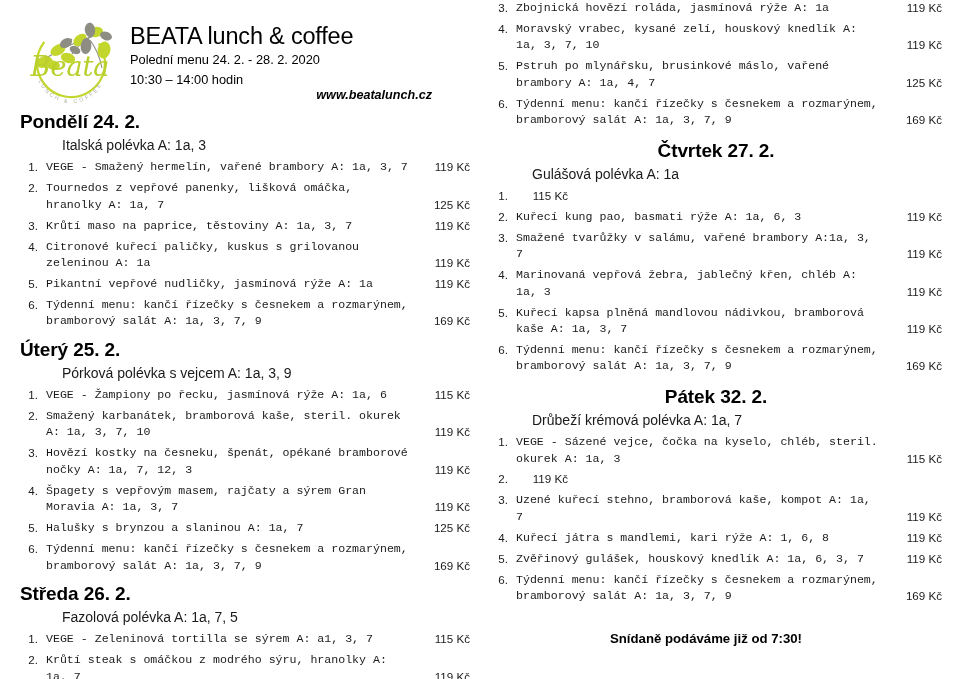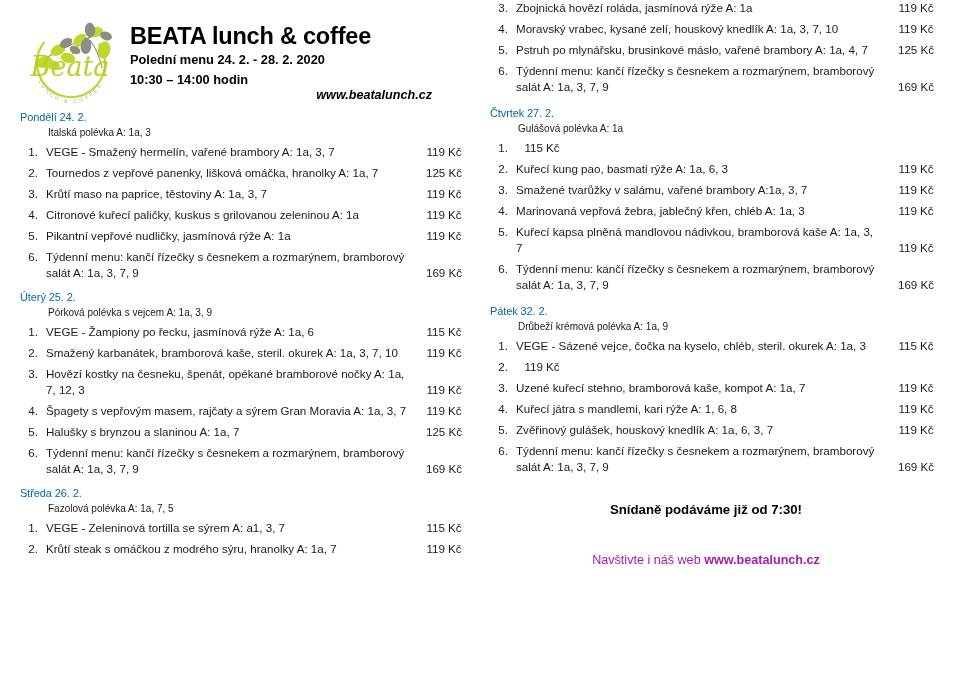--- a/index.html
+++ b/index.html
@@ -51,60 +51,60 @@
     margin-top: 2px;
   }
   .logo svg { display: block; }
   .brand {
     margin-left: 8px;
     padding-top: 16px;
   }
   .brand-title {
     font-family: "Liberation Sans", sans-serif;
     font-size: 23.5px;
-    font-weight: bold;
+    font-weight: normal;
     letter-spacing: -0.2px;
     line-height: 1.08;
     color: #000;
     white-space: nowrap;
   }
   .brand-line {
     font-family: "Liberation Sans", sans-serif;
     font-size: 12.8px;
-    font-weight: bold;
+    font-weight: normal;
     line-height: 1.35;
     color: #000;
     white-space: nowrap;
     margin-top: 2px;
   }
   .web-top {
     font-family: "Liberation Sans", sans-serif;
     font-size: 12.6px;
     font-weight: bold;
     font-style: italic;
     color: #000;
     text-align: right;
     padding-right: 38px;
     margin-top: -4px;
   }
 
   
   .day-title {
-    font-size: 11px;
-    font-weight: normal;
-    color: #0369a1;
+    font-size: 19px;
+    font-weight: bold;
+    color: #000000;
     margin-top: 9px;
     margin-bottom: 3px;
     letter-spacing: -0.1px;
   }
-  .col-right .day-title { margin-top: 11px; }
+  .col-right .day-title { margin-top: 11px; text-align: center; }
   .soup {
-    font-size: 10px;
+    font-size: 14px;
     color: #1a1a1a;
-    margin-left: 28px;
+    margin-left: 42px;
     margin-bottom: 5px;
     line-height: 1.3;
   }
   .item {
     display: flex;
     align-items: flex-end;
     font-size: 11.6px;
     line-height: 1.42;
     margin-bottom: 4.5px;
     color: #1a1a1a;
@@ -112,24 +112,25 @@
   .item-num {
     flex: 0 0 26px;
     text-align: right;
     padding-right: 8px;
     box-sizing: border-box;
     align-self: flex-start;
   }
   .item-text {
     flex: 1 1 auto;
     padding-right: 8px;
+    font-family: Liberation Mono, monospace;
   }
   .item-price {
     flex: 0 0 52px;
-    text-align: center;
+    text-align: right;
     white-space: nowrap;
     align-self: flex-end;
   }
 
   
   .footer {
     margin-top: 26px;
     text-align: center;
     padding-right: 20px;
   }
@@ -330,21 +331,21 @@
             <div class="item-num">5.</div>
             <div class="item-text">Kuřecí kapsa plněná mandlovou nádivkou, bramborová kaše A: 1a, 3, 7</div>
             <div class="item-price">119 Kč</div>
           </div>
           <div class="item">
             <div class="item-num">6.</div>
             <div class="item-text">Týdenní menu: kančí řízečky s česnekem a rozmarýnem, bramborový salát A: 1a, 3, 7, 9</div>
             <div class="item-price">169 Kč</div>
           </div>
           <div class="day-title">Pátek 32. 2.</div>
-          <div class="soup">Drůbeží krémová polévka A: 1a, 9</div>
+          <div class="soup">Drůbeží krémová polévka A: 1a, 7</div>
           <div class="item">
             <div class="item-num">1.</div>
             <div class="item-text">VEGE - Sázené vejce, čočka na kyselo, chléb, steril. okurek A: 1a, 3</div>
             <div class="item-price">115 Kč</div>
           </div>
           <div class="item">
             <div class="item-num">2.</div>
             <div class="item-price">119 Kč</div>
           </div>
           <div class="item">

